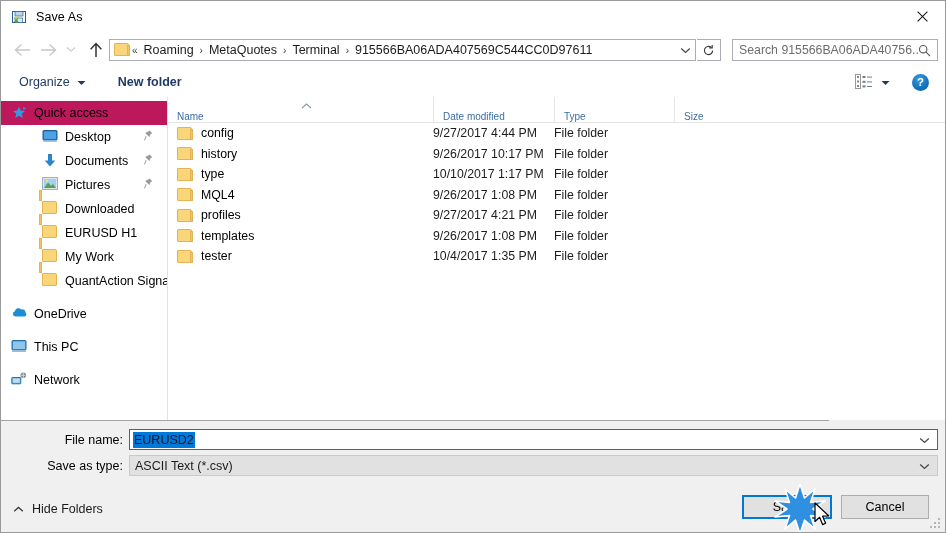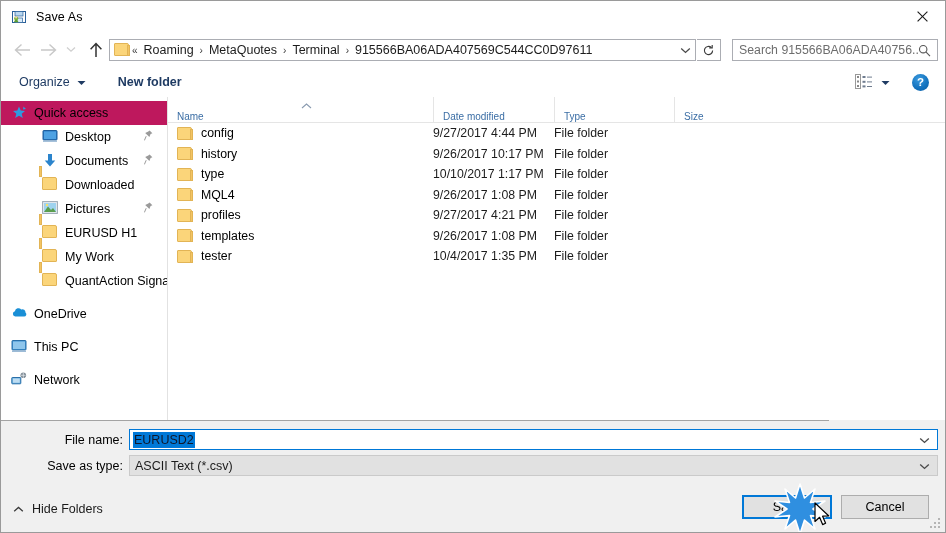--- a/index.html
+++ b/index.html
@@ -583,41 +583,41 @@
         <span class="np-pin">
           <svg width="9" height="11" viewBox="0 0 9 11">
             <path d="M5.6 0.6 L8.4 3.2 L6.6 4 L5.4 7 L1.2 3 L4.3 1.6 Z" fill="#9a9a9a"></path>
             <line x1="2.2" y1="6.2" x2="0.4" y2="10.4" stroke="#9a9a9a" stroke-width="1"></line>
           </svg>
         </span>
       </div>
 
       <div class="np-row lvl1">
         <span class="np-icon">
-          <span class="folder"><span class="back"></span><span class="tab-shape"></span></span>
-        </span>
-        <span>Downloaded</span>
-      </div>
-
-      <div class="np-row lvl1">
-        <span class="np-icon">
           <svg width="16" height="13" viewBox="0 0 16 13">
             <rect x="0.6" y="0.6" width="14.8" height="11.8" fill="#e9eef2" stroke="#9aa7b2"></rect>
             <rect x="2" y="2" width="12" height="9" fill="#9fd3ef"></rect>
             <path d="M2 11 L6 5.5 L9 9 L11 7 L14 11 Z" fill="#5a9e4e"></path>
             <circle cx="5" cy="4" r="1.2" fill="#f7e06a"></circle>
           </svg>
         </span>
         <span>Pictures</span>
         <span class="np-pin">
           <svg width="9" height="11" viewBox="0 0 9 11">
             <path d="M5.6 0.6 L8.4 3.2 L6.6 4 L5.4 7 L1.2 3 L4.3 1.6 Z" fill="#9a9a9a"></path>
             <line x1="2.2" y1="6.2" x2="0.4" y2="10.4" stroke="#9a9a9a" stroke-width="1"></line>
           </svg>
         </span>
+      </div>
+
+      <div class="np-row lvl1">
+        <span class="np-icon">
+          <span class="folder"><span class="back"></span><span class="tab-shape"></span></span>
+        </span>
+        <span>Downloaded</span>
       </div>
       <div class="np-row lvl1">
         <span class="np-icon">
           <span class="folder"><span class="back"></span><span class="tab-shape"></span></span>
         </span>
         <span>EURUSD H1</span>
       </div>
       <div class="np-row lvl1">
         <span class="np-icon">
           <span class="folder"><span class="back"></span><span class="tab-shape"></span></span>

